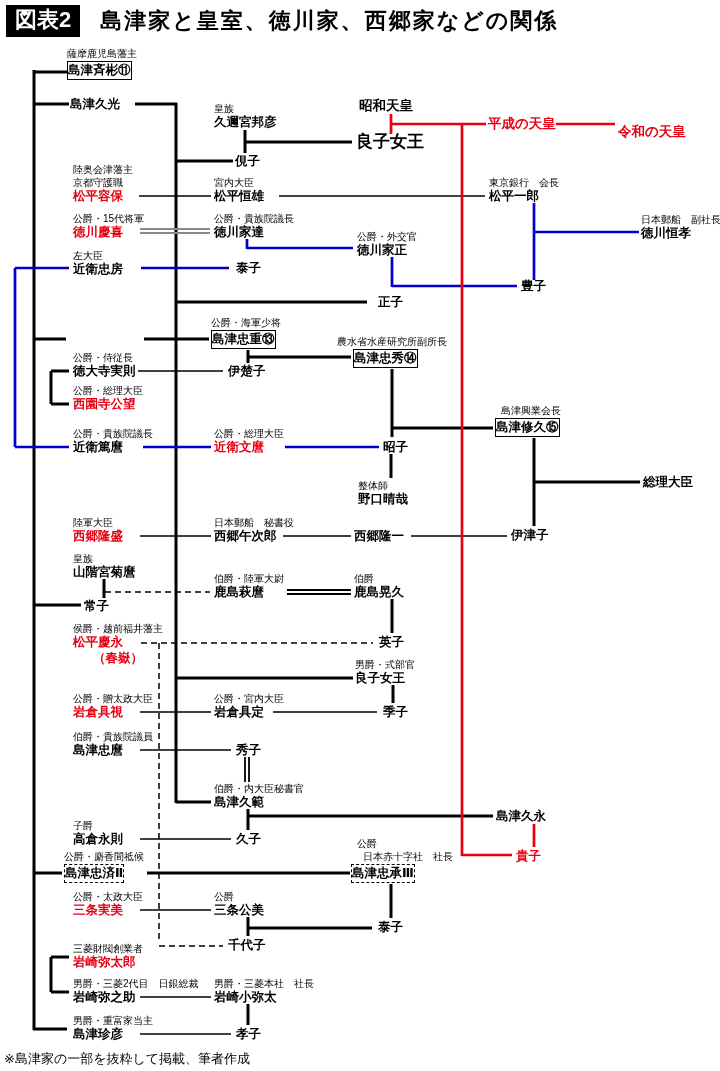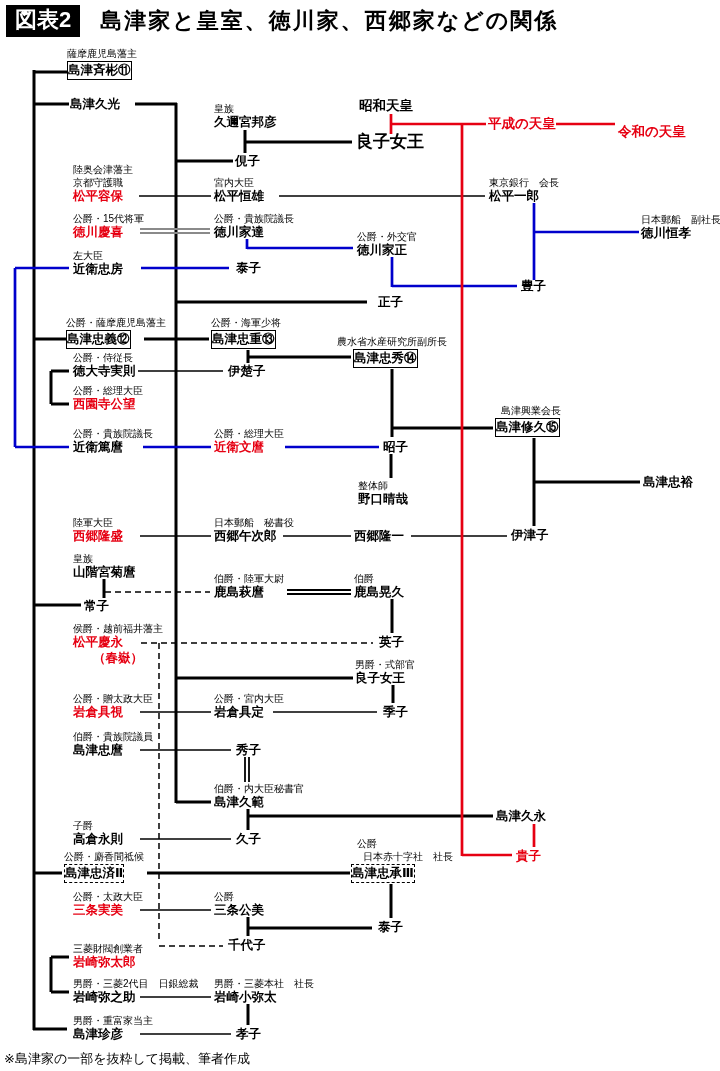--- a/index.html
+++ b/index.html
@@ -190,24 +190,20 @@
       </div>
       <div class="person" style="left: 229px; top: 262px;">
         <div class="pname">泰子</div>
       </div>
       <div class="person" style="left: 514px; top: 280px;">
         <div class="pname">豊子</div>
       </div>
       <div class="person" style="left: 371px; top: 296px;">
         <div class="pname">正子</div>
       </div>
-      <div class="person" style="left: 59px; top: 317px;">
-        <div class="plabel">公爵・薩摩鹿児島藩主</div>
-        <div class="pname boxed">島津忠義⑫</div>
-      </div>
       <div class="person" style="left: 204px; top: 317px;">
         <div class="plabel">公爵・海軍少将</div>
         <div class="pname boxed">島津忠重⑬</div>
       </div>
       <div class="person" style="left: 346px; top: 336px;">
         <div class="plabel" style="margin-left: -16px;">農水省水産研究所副所長</div>
         <div class="pname boxed">島津忠秀⑭</div>
       </div>
       <div class="person" style="left: 66px; top: 352px;">
         <div class="plabel">公爵・侍従長</div>
@@ -229,21 +225,21 @@
         <div class="pname">近衛篤麿</div>
       </div>
       <div class="person" style="left: 207px; top: 428px;">
         <div class="plabel">公爵・総理大臣</div>
         <div class="pname red">近衛文麿</div>
       </div>
       <div class="person" style="left: 376px; top: 441px;">
         <div class="pname">昭子</div>
       </div>
       <div class="person" style="left: 636px; top: 476px;">
-        <div class="pname">島津忠裕</div>
+        <div class="pname">総理大臣</div>
       </div>
       <div class="person" style="left: 351px; top: 480px;">
         <div class="plabel">整体師</div>
         <div class="pname">野口晴哉</div>
       </div>
       <div class="person" style="left: 66px; top: 517px;">
         <div class="plabel">陸軍大臣</div>
         <div class="pname red">西郷隆盛</div>
       </div>
       <div class="person" style="left: 207px; top: 517px;">

